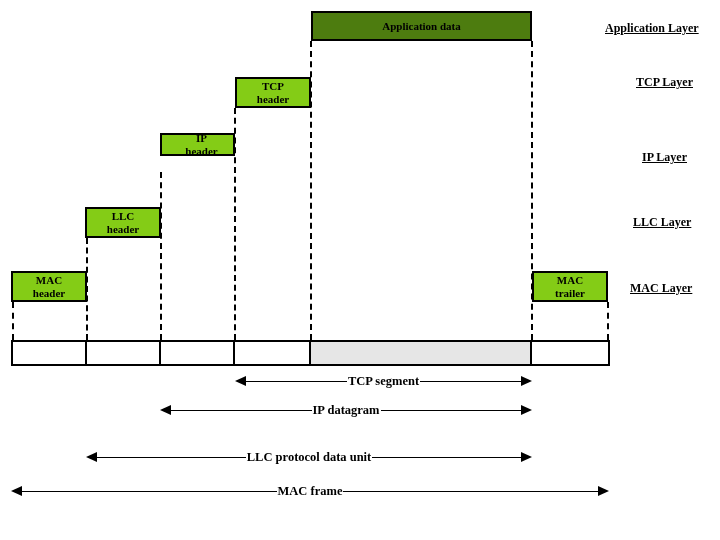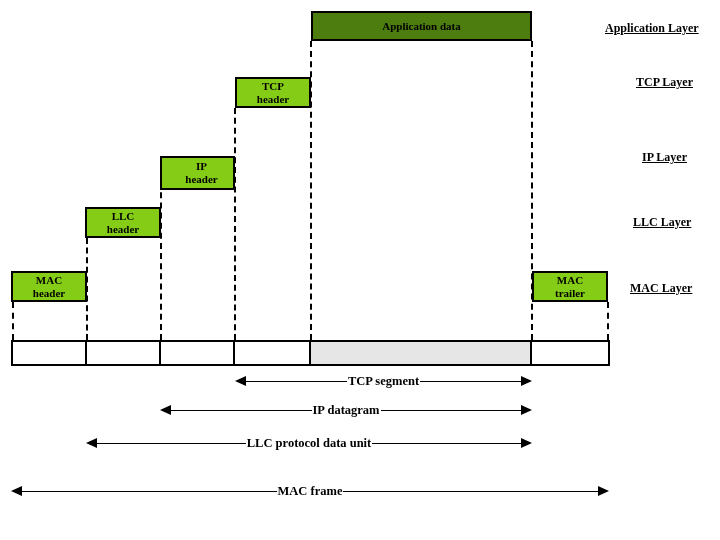--- a/index.html
+++ b/index.html
@@ -126,21 +126,21 @@
 
   <div class="pdu-box shaded" style="left:311px; top:11px; width:221px; height:30px;">
     <span class="label-text">Application data</span>
   </div>
 
   <div class="pdu-box" style="left:235px; top:77px; width:76px; height:31px;">
     <span class="label-text">TCP
 header</span>
   </div>
 
-  <div class="pdu-box" style="left:160px; top:156px; width:75px; height:34px;padding-left:8px;">
+  <div class="pdu-box" style="left:160px; top:133px; width:75px; height:23px;padding-left:8px;">
     <span class="label-text">IP
 header</span>
   </div>
 
   <div class="pdu-box" style="left:85px; top:207px; width:76px; height:31px;">
     <span class="label-text">LLC
 header</span>
   </div>
 
   <div class="pdu-box" style="left:11px; top:271px; width:76px; height:31px;">
@@ -185,21 +185,21 @@
   </div>
 
   <div class="span-row" style="left:160px; top:403px; width:372px;">
     <span class="arrow-head left"></span>
     <span class="arrow-line"></span>
     <span class="span-text">IP datagram</span>
     <span class="arrow-line"></span>
     <span class="arrow-head right"></span>
   </div>
 
-  <div class="span-row" style="left:86px; top:436px; width:446px;">
+  <div class="span-row" style="left:86px; top:450px; width:446px;">
     <span class="arrow-head left"></span>
     <span class="arrow-line"></span>
     <span class="span-text">LLC protocol data unit</span>
     <span class="arrow-line"></span>
     <span class="arrow-head right"></span>
   </div>
 
   <div class="span-row" style="left:11px; top:460px; width:598px;margin-top:24px;">
     <span class="arrow-head left"></span>
     <span class="arrow-line"></span>

